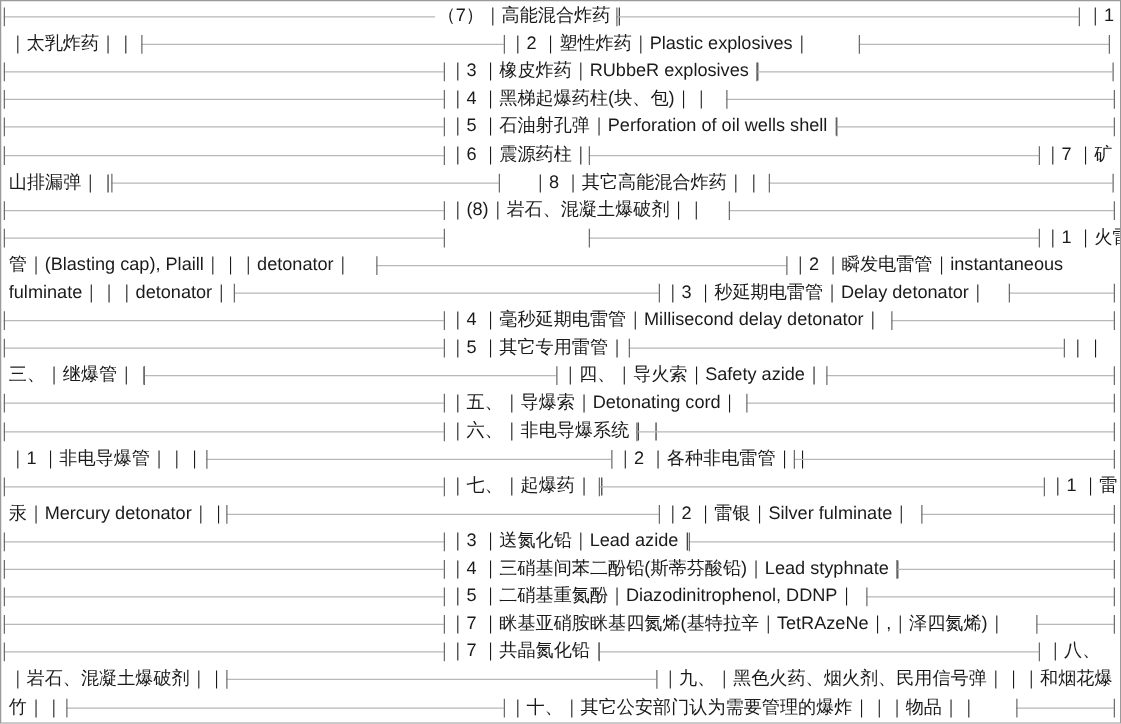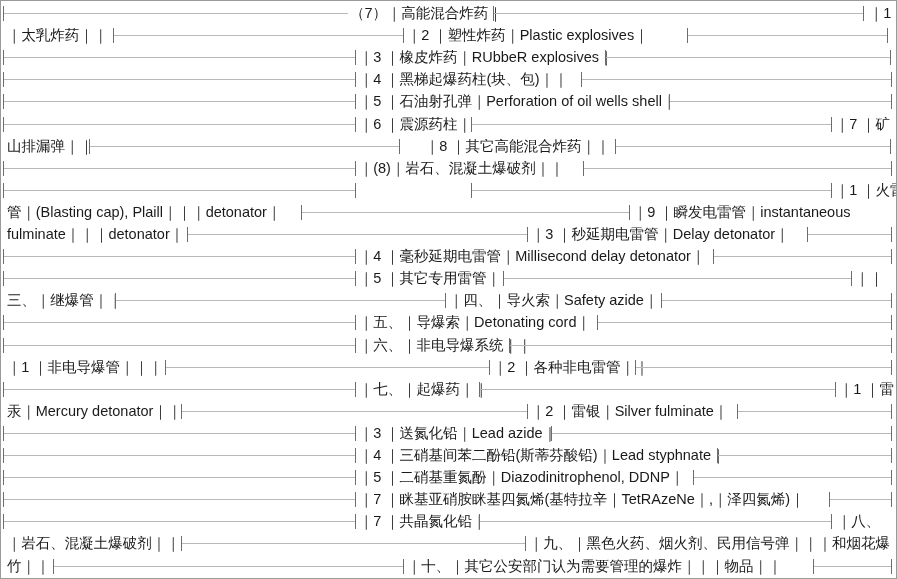--- a/index.html
+++ b/index.html
@@ -136,21 +136,21 @@
         <div class="tickline" style="left: 470px; width: 360px; top: 11px;"></div>
         <div class="vtick" style="left: 470px; top: 4px;"></div>
         <div class="vtick" style="left: 830px; top: 4px;"></div>
         <div class="label" style="left: 832px; height: 22.1px; line-height: 22.1px; font-size: 14.5px; color: rgb(26, 26, 26);">｜1 ｜火雷</div>
       </div>
       <div class="cellrow" style="position: absolute; left: 0px; right: 0px; top: 199.9px; height: 22.1px;">
         <div class="label" style="left: 4px; height: 22.1px; line-height: 22.1px; font-size: 14.5px; color: rgb(26, 26, 26);">管｜(Blasting cap), Plaill｜｜｜detonator｜</div>
         <div class="tickline" style="left: 300px; width: 328px; top: 11px;"></div>
         <div class="vtick" style="left: 300px; top: 4px;"></div>
         <div class="vtick" style="left: 628px; top: 4px;"></div>
-        <div class="label" style="left: 630px; height: 22.1px; line-height: 22.1px; font-size: 14.5px; color: rgb(26, 26, 26);">｜9 ｜瞬发电雷管｜instantaneous</div>
+        <div class="label" style="left: 630px; height: 22.1px; line-height: 22.1px; font-size: 14.5px; color: rgb(26, 26, 26);">｜2 ｜瞬发电雷管｜instantaneous</div>
       </div>
       <div class="cellrow" style="position: absolute; left: 0px; right: 0px; top: 222px; height: 22.1px;">
         <div class="label" style="left: 4px; height: 22.1px; line-height: 22.1px; font-size: 14.5px; color: rgb(26, 26, 26);">fulminate｜｜｜detonator｜</div>
         <div class="tickline" style="left: 186px; width: 340px; top: 11px;"></div>
         <div class="vtick" style="left: 186px; top: 4px;"></div>
         <div class="vtick" style="left: 526px; top: 4px;"></div>
         <div class="label" style="left: 528px; height: 22.1px; line-height: 22.1px; font-size: 14.5px; color: rgb(26, 26, 26);">｜3 ｜秒延期电雷管｜Delay detonator｜</div>
         <div class="tickline" style="left: 806px; width: 84px; top: 11px;"></div>
         <div class="vtick" style="left: 806px; top: 4px;"></div>
         <div class="vtick" style="left: 890px; top: 4px;"></div>

